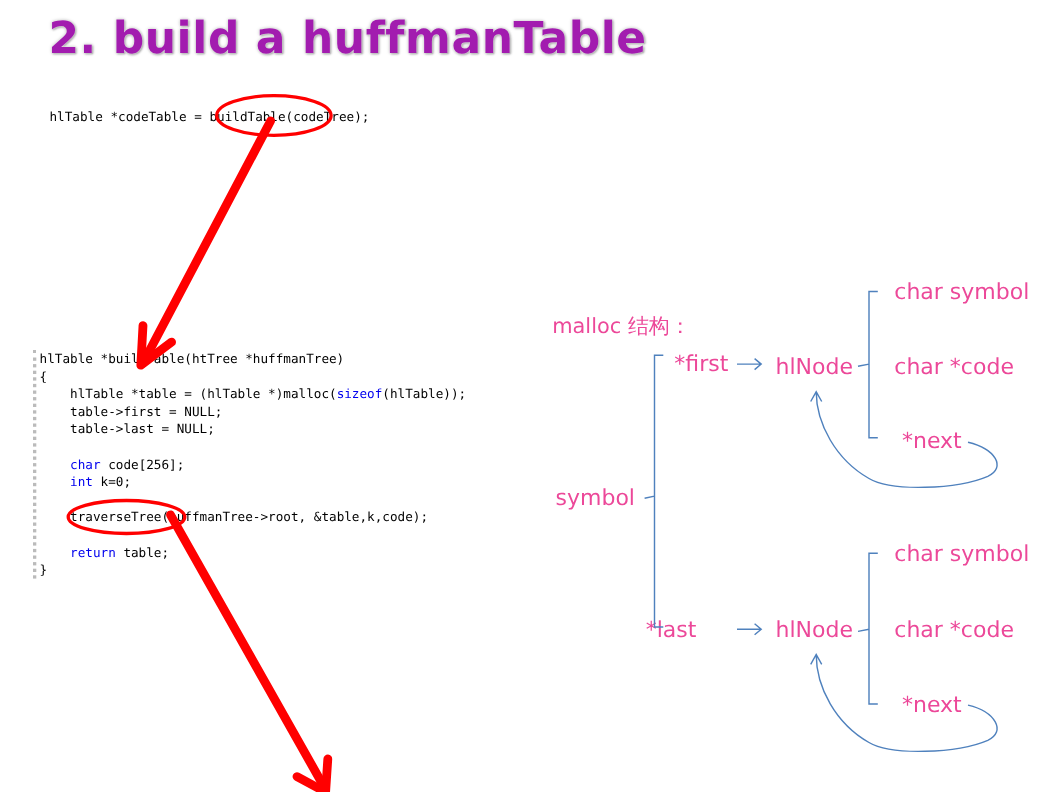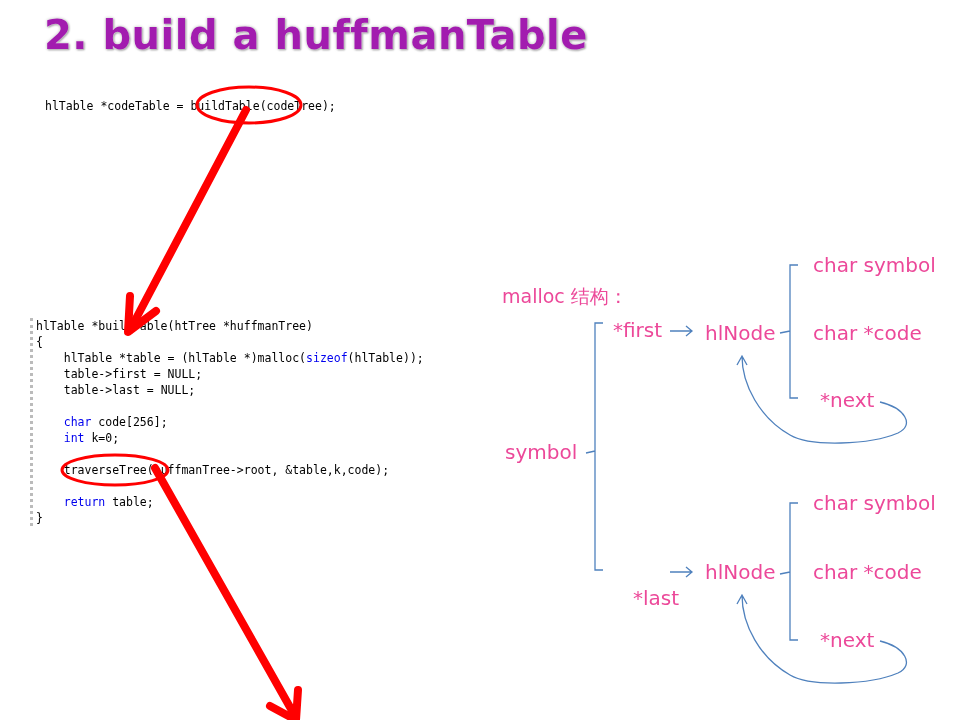--- a/index.html
+++ b/index.html
@@ -46,21 +46,21 @@
 
 <div class="dlabel" style="left:502px;top:284px;font-size:19px;">malloc 结构：</div>
 <div class="dlabel" style="left:505px;top:440px;">symbol</div>
 
 <div class="dlabel" style="left:613px;top:318px;">*first</div>
 <div class="dlabel" style="left:705px;top:321px;">hlNode</div>
 <div class="dlabel" style="left:813px;top:253px;">char symbol</div>
 <div class="dlabel" style="left:813px;top:321px;">char *code</div>
 <div class="dlabel" style="left:820px;top:388px;">*next</div>
 
-<div class="dlabel" style="left:633px;top:560px;margin-top:26px;">*last</div>
+<div class="dlabel" style="left:587px;top:560px;">*last</div>
 <div class="dlabel" style="left:705px;top:560px;">hlNode</div>
 <div class="dlabel" style="left:813px;top:491px;">char symbol</div>
 <div class="dlabel" style="left:813px;top:560px;">char *code</div>
 <div class="dlabel" style="left:820px;top:628px;">*next</div>
 
 <svg class="overlay" width="960" height="720" viewBox="0 0 960 720">
   <g fill="none" stroke="#4f81bd" stroke-width="1.3" class="diag">
 
     <path d="M603,323 L595,323 L595,570 L603,570 M595,451 L586,453"></path>
 

